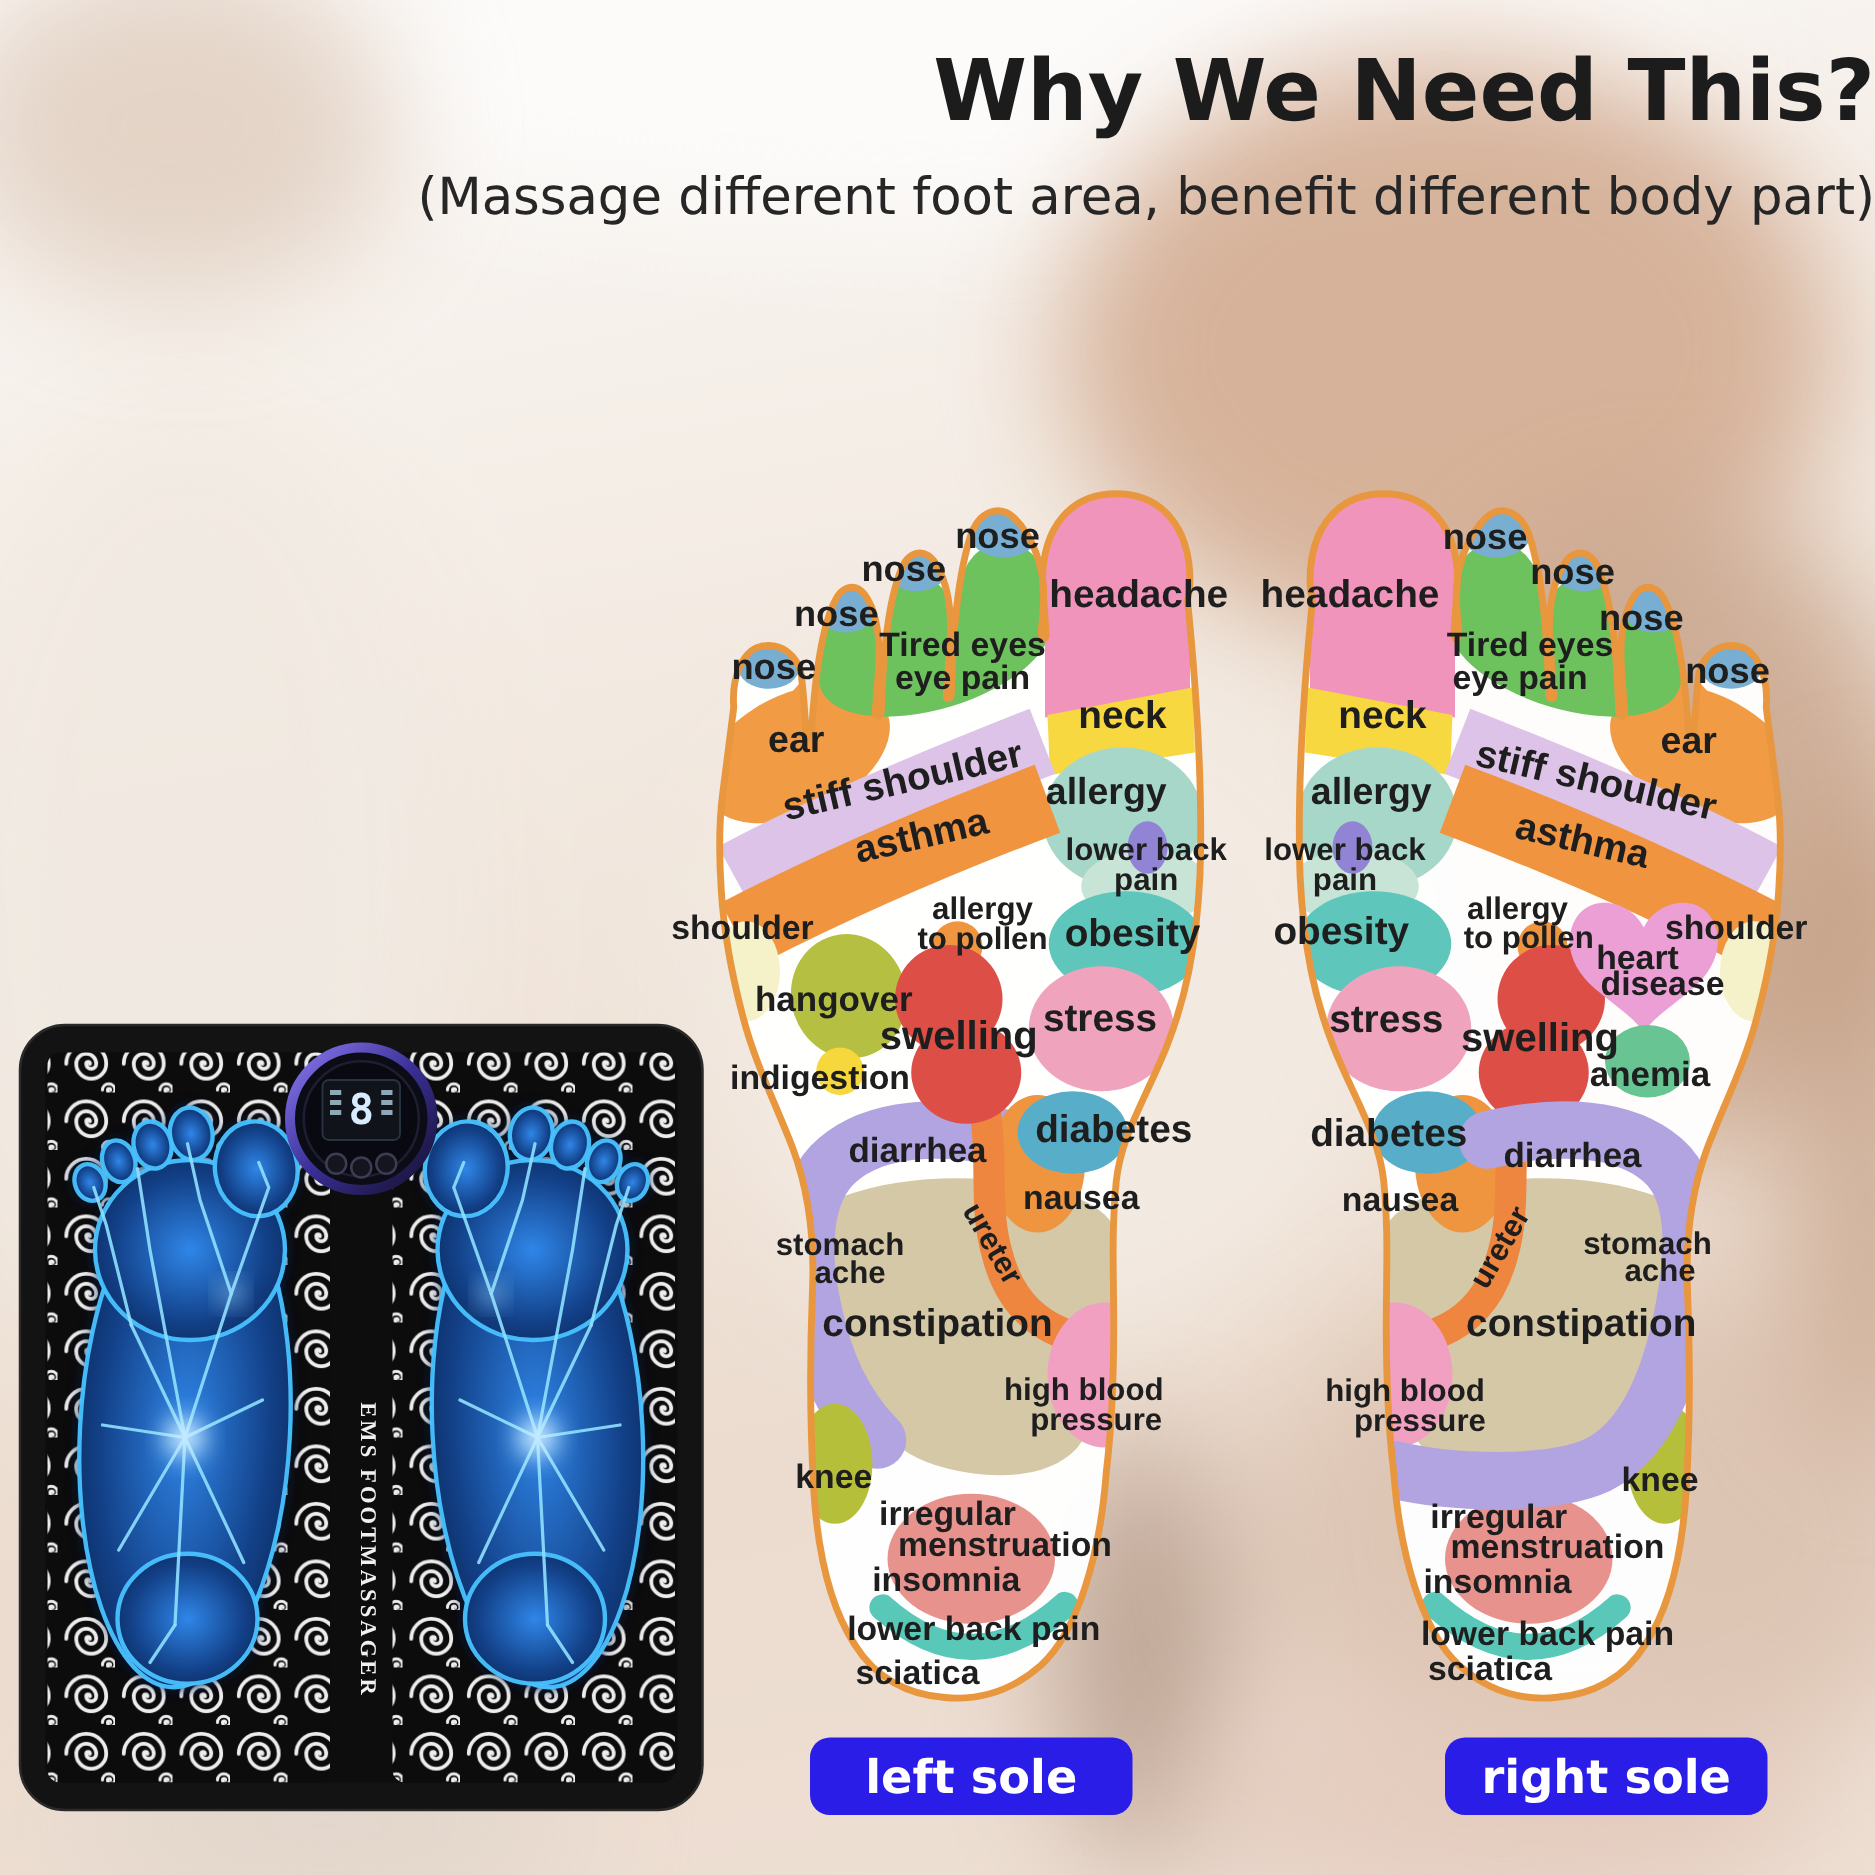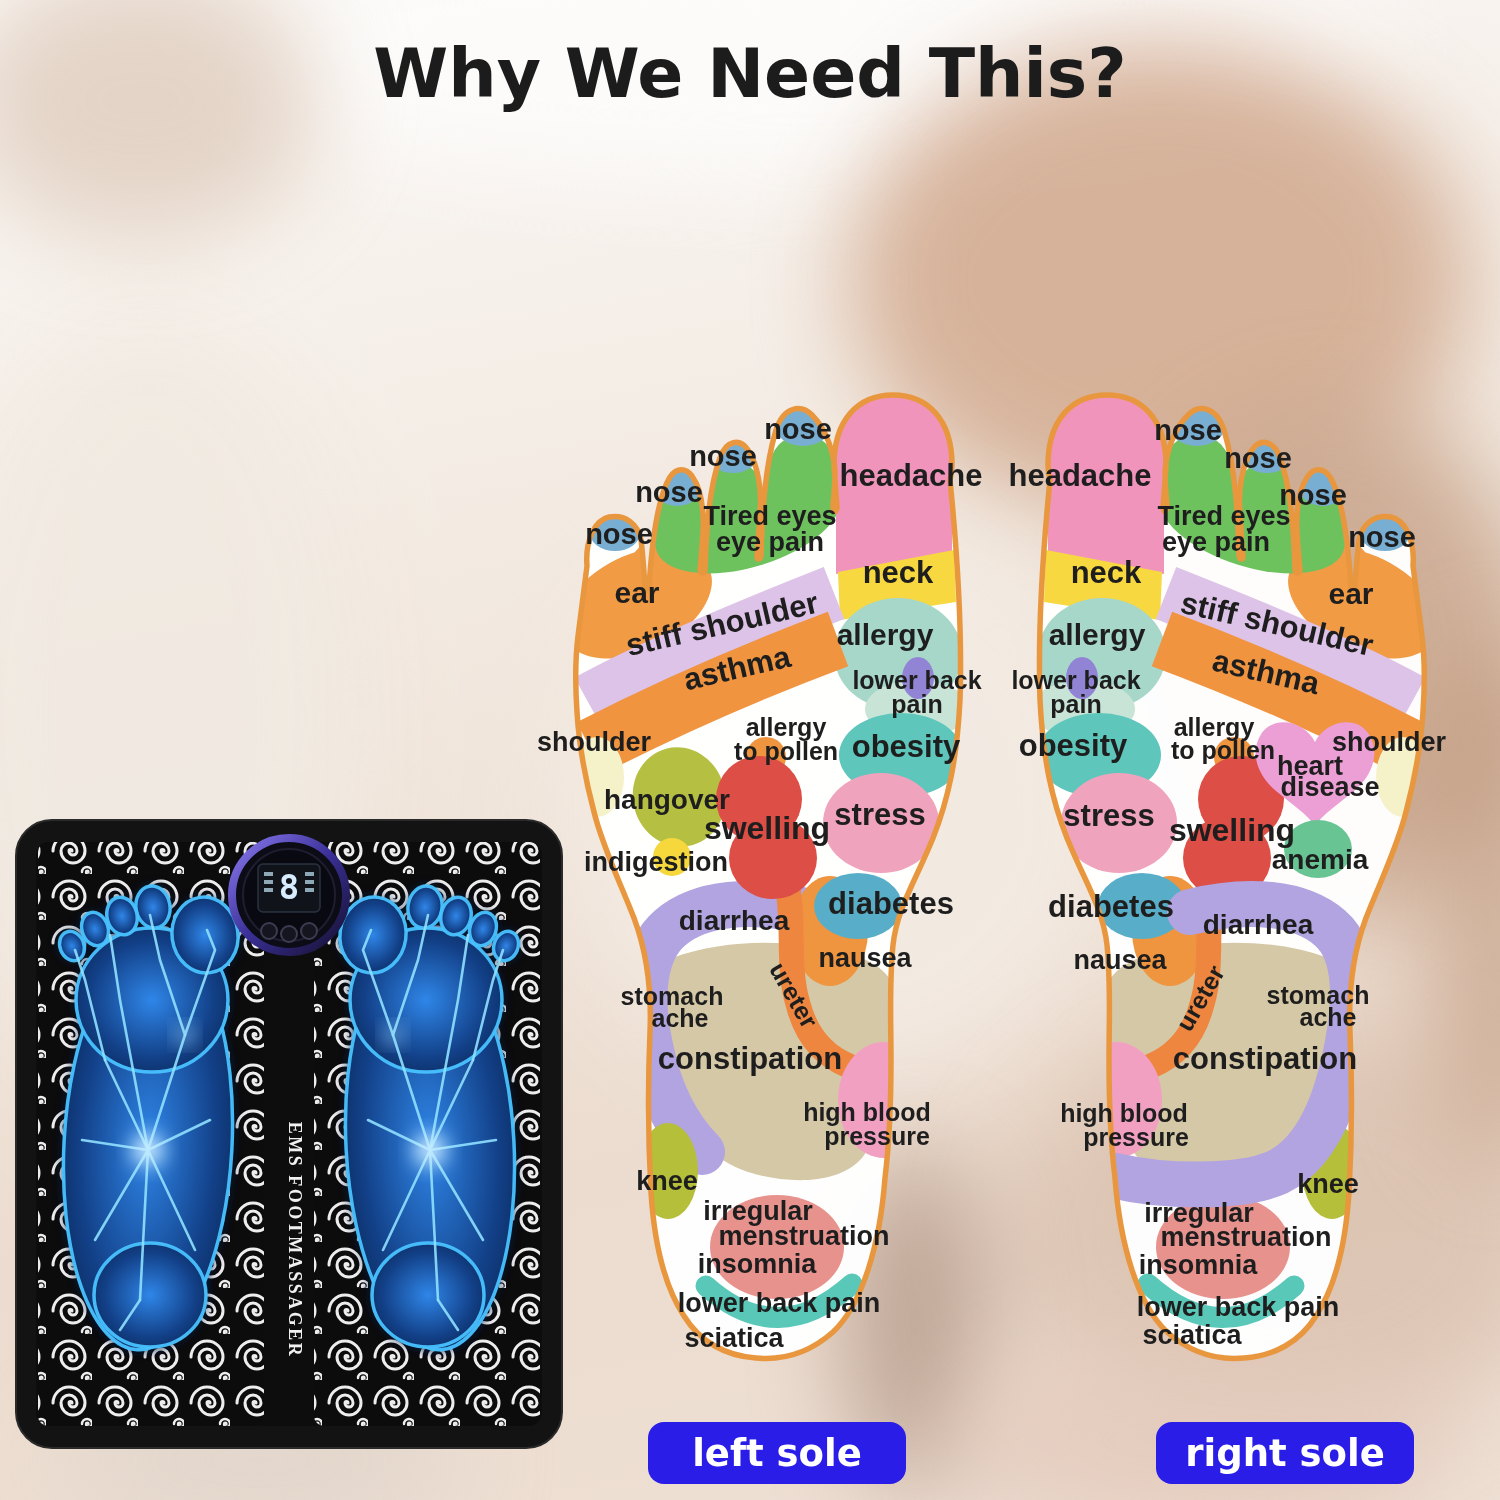--- a/index.html
+++ b/index.html
@@ -1,25 +1,25 @@
 <!DOCTYPE html>
 <html><head>
 <meta charset="utf-8">
 <style>
   html,body{margin:0;padding:0;}
   .page{position:relative;width:1500px;height:1500px;overflow:hidden;
     background:linear-gradient(170deg,#fbf9f7 0%,#f2e9e0 38%,#ecdccf 72%,#eedfd4 100%);
     font-family:"Liberation Sans",sans-serif;}
   .blob{position:absolute;border-radius:50%;filter:blur(48px);}
-  .header{position:absolute;left:0;top:0;width:100%;text-align:center;z-index:5;}
+  .header{position:absolute;left:0;top:0;width:100%;text-align:right;z-index:5;}
   .title{font-family:"DejaVu Sans",sans-serif;font-weight:bold;font-size:68px;color:#1c1c1c;margin-top:34px;letter-spacing:0px;}
   .subtitle{font-family:"DejaVu Sans",sans-serif;font-size:41px;color:#262626;margin-top:20px;}
   .sole-btn{position:absolute;width:258px;height:62px;border-radius:16px;background:#2a1de8;
     color:#fff;font-family:"DejaVu Sans",sans-serif;font-weight:bold;font-size:37px;
-    display:flex;align-items:center;justify-content:center;z-index:6;margin-top:32px;}
+    display:flex;align-items:center;justify-content:center;z-index:6;}
   #scene{position:absolute;left:0;top:0;z-index:4;}
 </style>
 </head>
 <body>
 
 <div class="page">
   <div>
     <div class="blob" style="left:200px;top:-80px;width:1200px;height:260px;background:#fcfbfa;opacity:1"></div>
     <div class="blob" style="left:850px;top:40px;width:620px;height:480px;background:#d3ac92;opacity:.9"></div>
     <div class="blob" style="left:1120px;top:400px;width:420px;height:520px;background:#c9a58c;opacity:.85"></div>
@@ -28,20 +28,21 @@
     <div class="blob" style="left:845px;top:1150px;width:140px;height:340px;background:#8f6d59;opacity:.5"></div>
     <div class="blob" style="left:950px;top:1340px;width:500px;height:200px;background:#e3cabc;opacity:.8"></div>
     <div class="blob" style="left:-60px;top:320px;width:420px;height:800px;background:#f1eae2;opacity:.95"></div>
     <div class="blob" style="left:60px;top:1380px;width:400px;height:160px;background:#e0d5cb;opacity:.8"></div>
     <div class="blob" style="left:1420px;top:640px;width:160px;height:520px;background:#b98f72;opacity:.55"></div>
     <div class="blob" style="left:-40px;top:-40px;width:360px;height:280px;background:#d9c2b0;opacity:.65"></div>
   </div>
 
   <div class="header">
     <div class="title">Why We Need This?</div>
+    <div class="subtitle">(Massage different foot area, benefit different body part)</div>
   </div>
 
   <svg id="scene" width="1500" height="1500" viewBox="0 0 1500 1500">
     <defs>
       <pattern id="swirl" width="46" height="46" patternUnits="userSpaceOnUse">
         <rect width="46" height="46" fill="#0c0c0c"></rect>
         <path d="M 7,23 A 16,16 0 1 1 39,23 A 12,12 0 1 1 15,23 A 8,8 0 1 1 31,23 A 4,4 0 1 1 23,23 A 1.5,1.5 0 1 1 26,23" stroke="#ededed" stroke-width="3" fill="none" stroke-linecap="round"></path>
         <path d="M 36,44 A 5,5 0 1 1 46,44 A 3,3 0 1 1 40,44 A 1.2,1.2 0 1 1 42.5,44" stroke="#ededed" stroke-width="2.4" fill="none" stroke-linecap="round"></path>
       </pattern>
       <linearGradient id="ringGrad" x1="0" y1="0" x2="1" y2="1">

